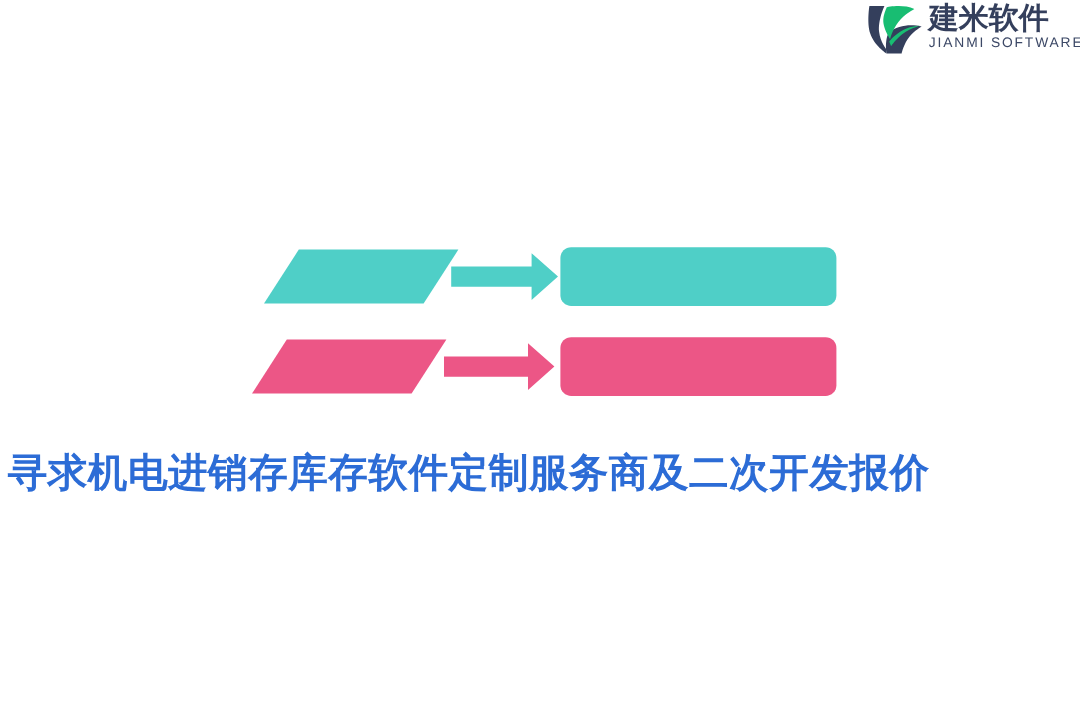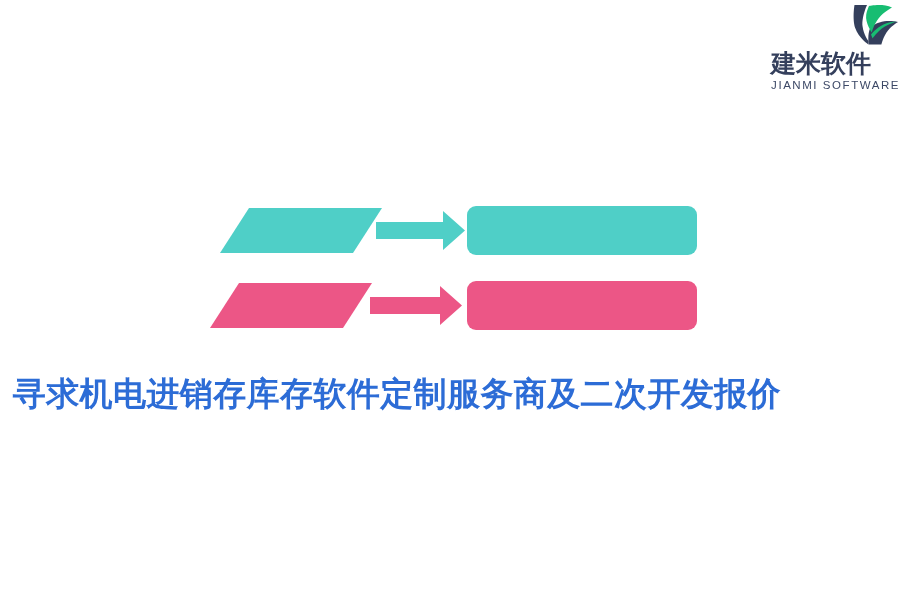--- a/index.html
+++ b/index.html
@@ -24,22 +24,22 @@
   }
 
   
   #brand {
     position: absolute;
     top: 0px;
     left: 722px;
     width: 178px;
     height: 50px;
     display: flex;
-    flex-direction: column;
-    align-items: flex-end;
+    flex-direction: row;
+    align-items: flex-start;
   }
   #brand-mark {
     width: 48px;
     height: 46px;
     flex: 0 0 48px;
     margin-top: 1px;
   }
   #brand-text {
     margin-left: 4px;
     display: flex;
@@ -78,21 +78,21 @@
     pointer-events: none;
   }
   #diagram svg { display: block; }
 
   
   #headline {
     position: absolute;
     left: 0px;
     top: 366px;
     width: 781px;
-    text-align: right;
+    text-align: center;
     font-family: "DejaVu Serif", "Liberation Serif", serif;
     font-weight: bold;
     font-size: 33px;
     line-height: 56px;
     color: #2c6cd6;
     white-space: nowrap;
     letter-spacing: 0.4px;
   }
 </style>
 </head>

